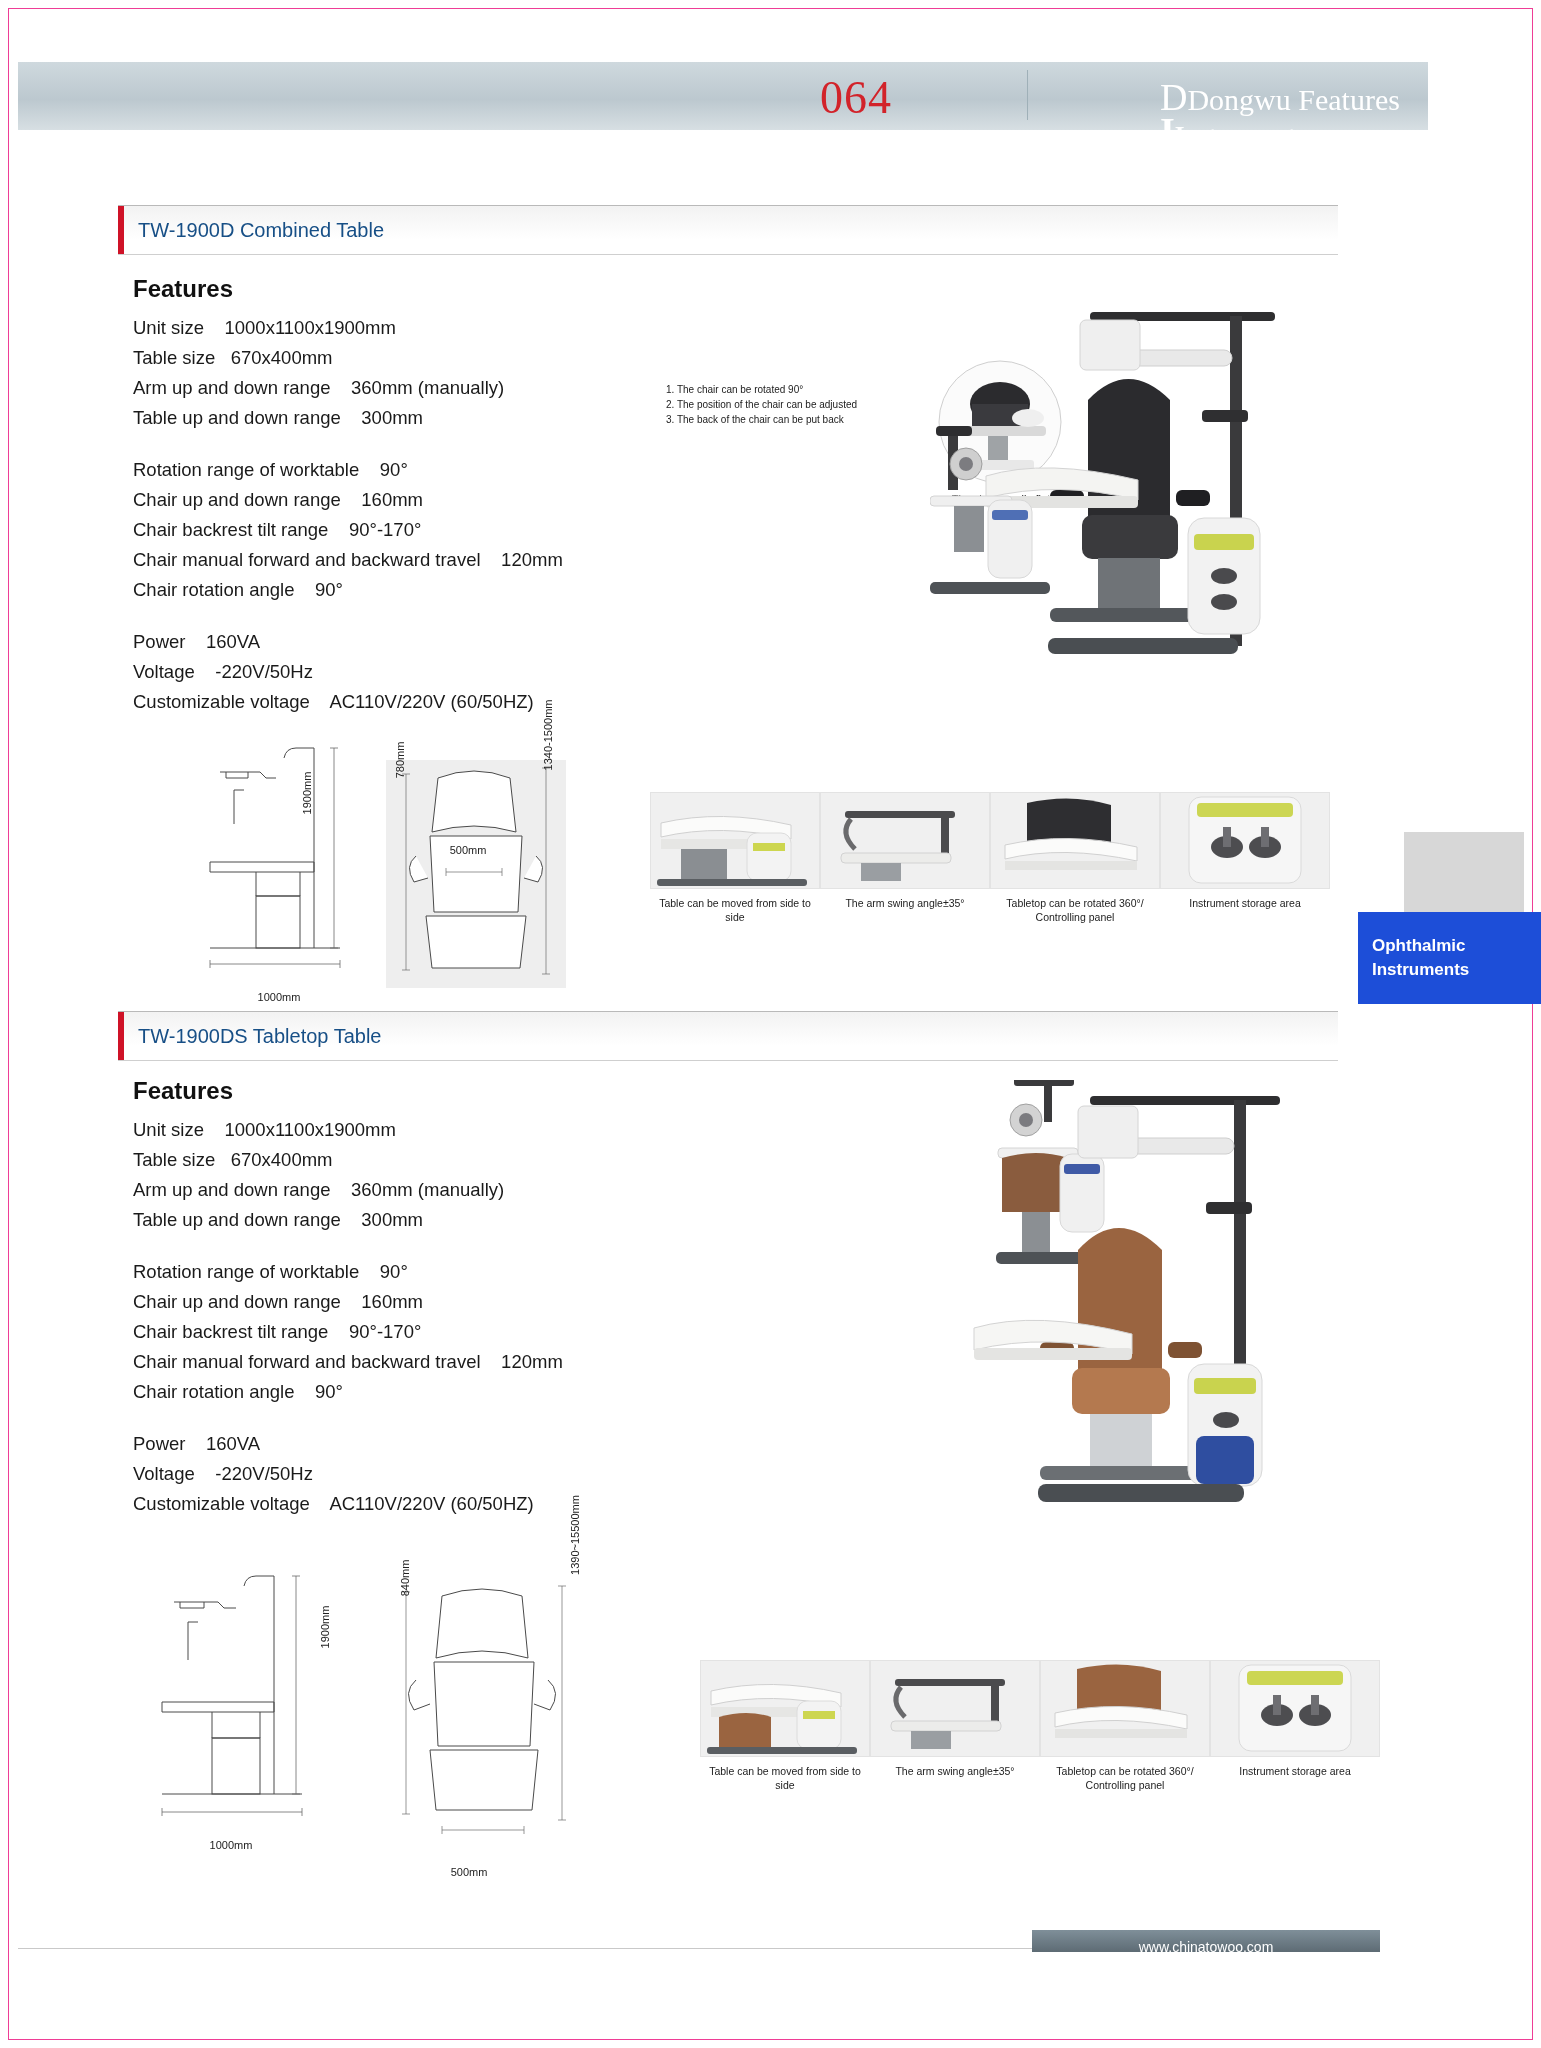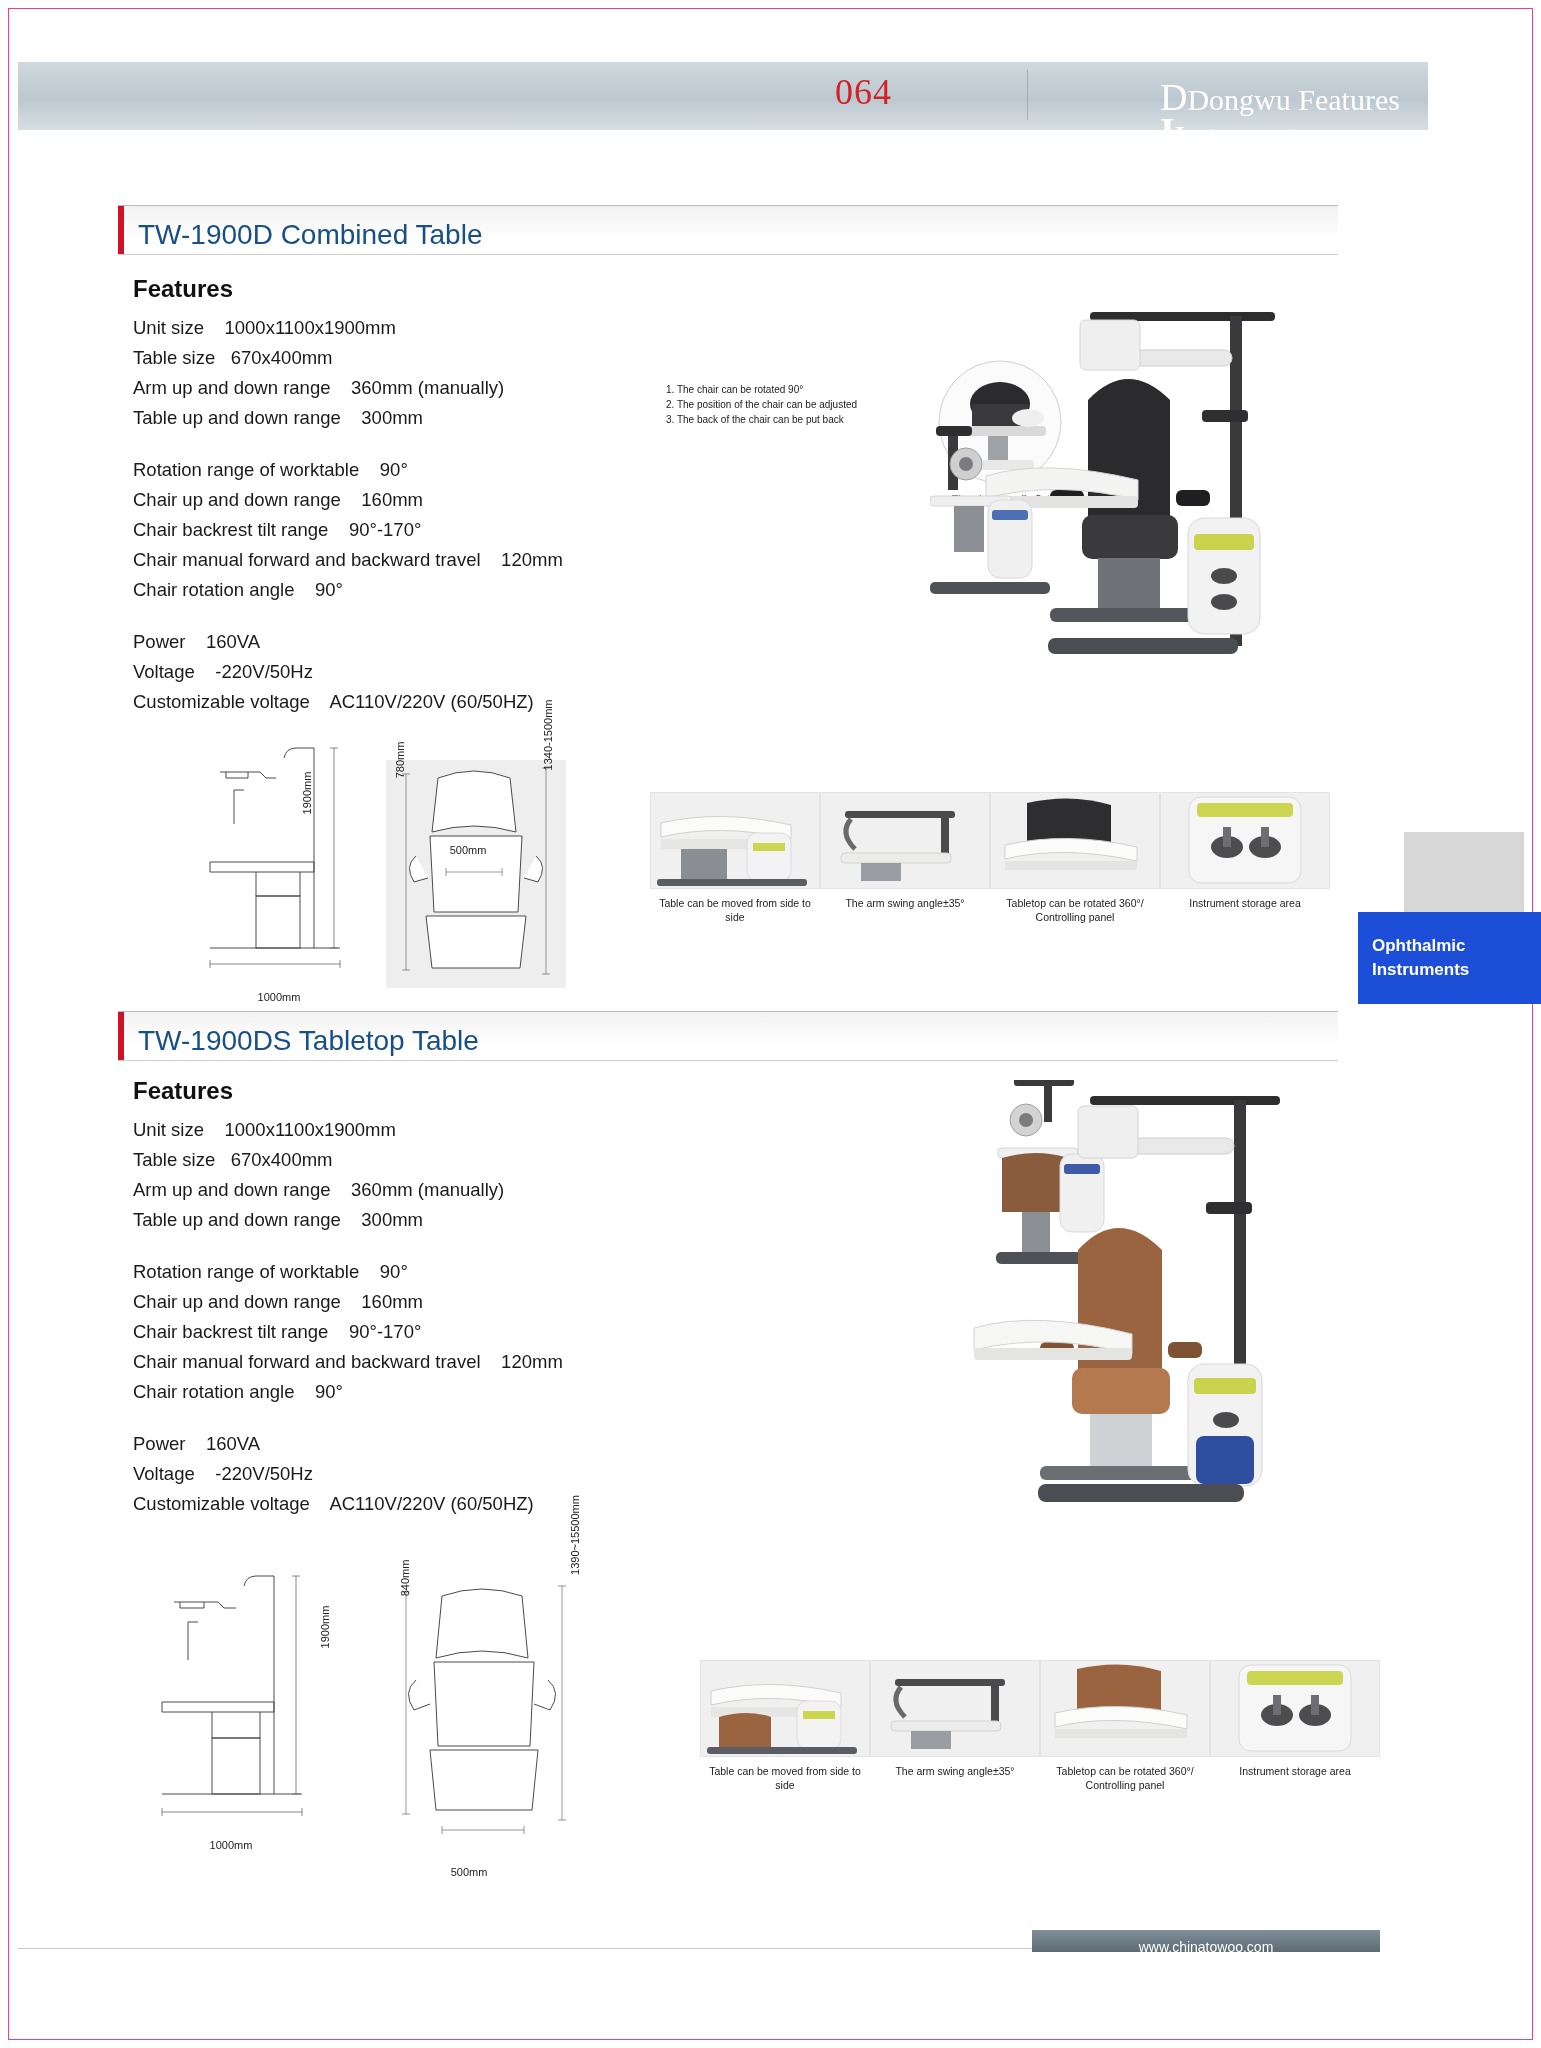--- a/index.html
+++ b/index.html
@@ -20,21 +20,21 @@
     border:1px solid #ef3d96;
     pointer-events:none;
   }
   
   .header-band{
     position:absolute;left:18px;top:62px;width:1410px;height:68px;
     background:linear-gradient(to bottom,#cfd9de 0%, #bcc8cf 55%, #d7dfe3 100%);
   }
   .header-band .page-num{
     position:absolute;right:536px;top:9px;
-    font-size:36px;color:#d2232a;letter-spacing:1px;
+    font-size:46px;color:#d2232a;letter-spacing:1px;
     font-family:"Liberation Serif", serif;
   }
   .brand{
     position:absolute;right:400px;top:8px;width:0;height:50px;
     border-left:1px solid #9fb0b8;
   }
   .logo{
     position:absolute;left:1160px;top:78px;width:268px;height:52px;
     color:#ffffff;
     font-family:"Liberation Serif", serif;
@@ -64,21 +64,21 @@
   .sec{
     position:absolute;left:118px;width:1220px;height:48px;
     background:linear-gradient(to bottom,#f2f2f2 0%, #ffffff 70%);
     border-top:1px solid #b9b9b9;
     border-bottom:1px solid #cfcfcf;
   }
   .sec .bar{
     position:absolute;left:0;top:0;width:6px;height:48px;background:#cf1227;
   }
   .sec .txt{
-    position:absolute;left:20px;top:13px;font-size:28px;color:#174f86;
+    position:absolute;left:20px;top:13px;font-size:20px;color:#174f86;
   }
   .sec1{top:205px;}
   .sec2{top:1011px;}
 
   
   .feat{position:absolute;left:133px;color:#1a1a1a;}
   .feat h2{
     margin:0 0 10px 0;font-size:24px;font-weight:bold;color:#111;
   }
   .feat .line{font-size:18.5px;line-height:30px;white-space:pre;}

